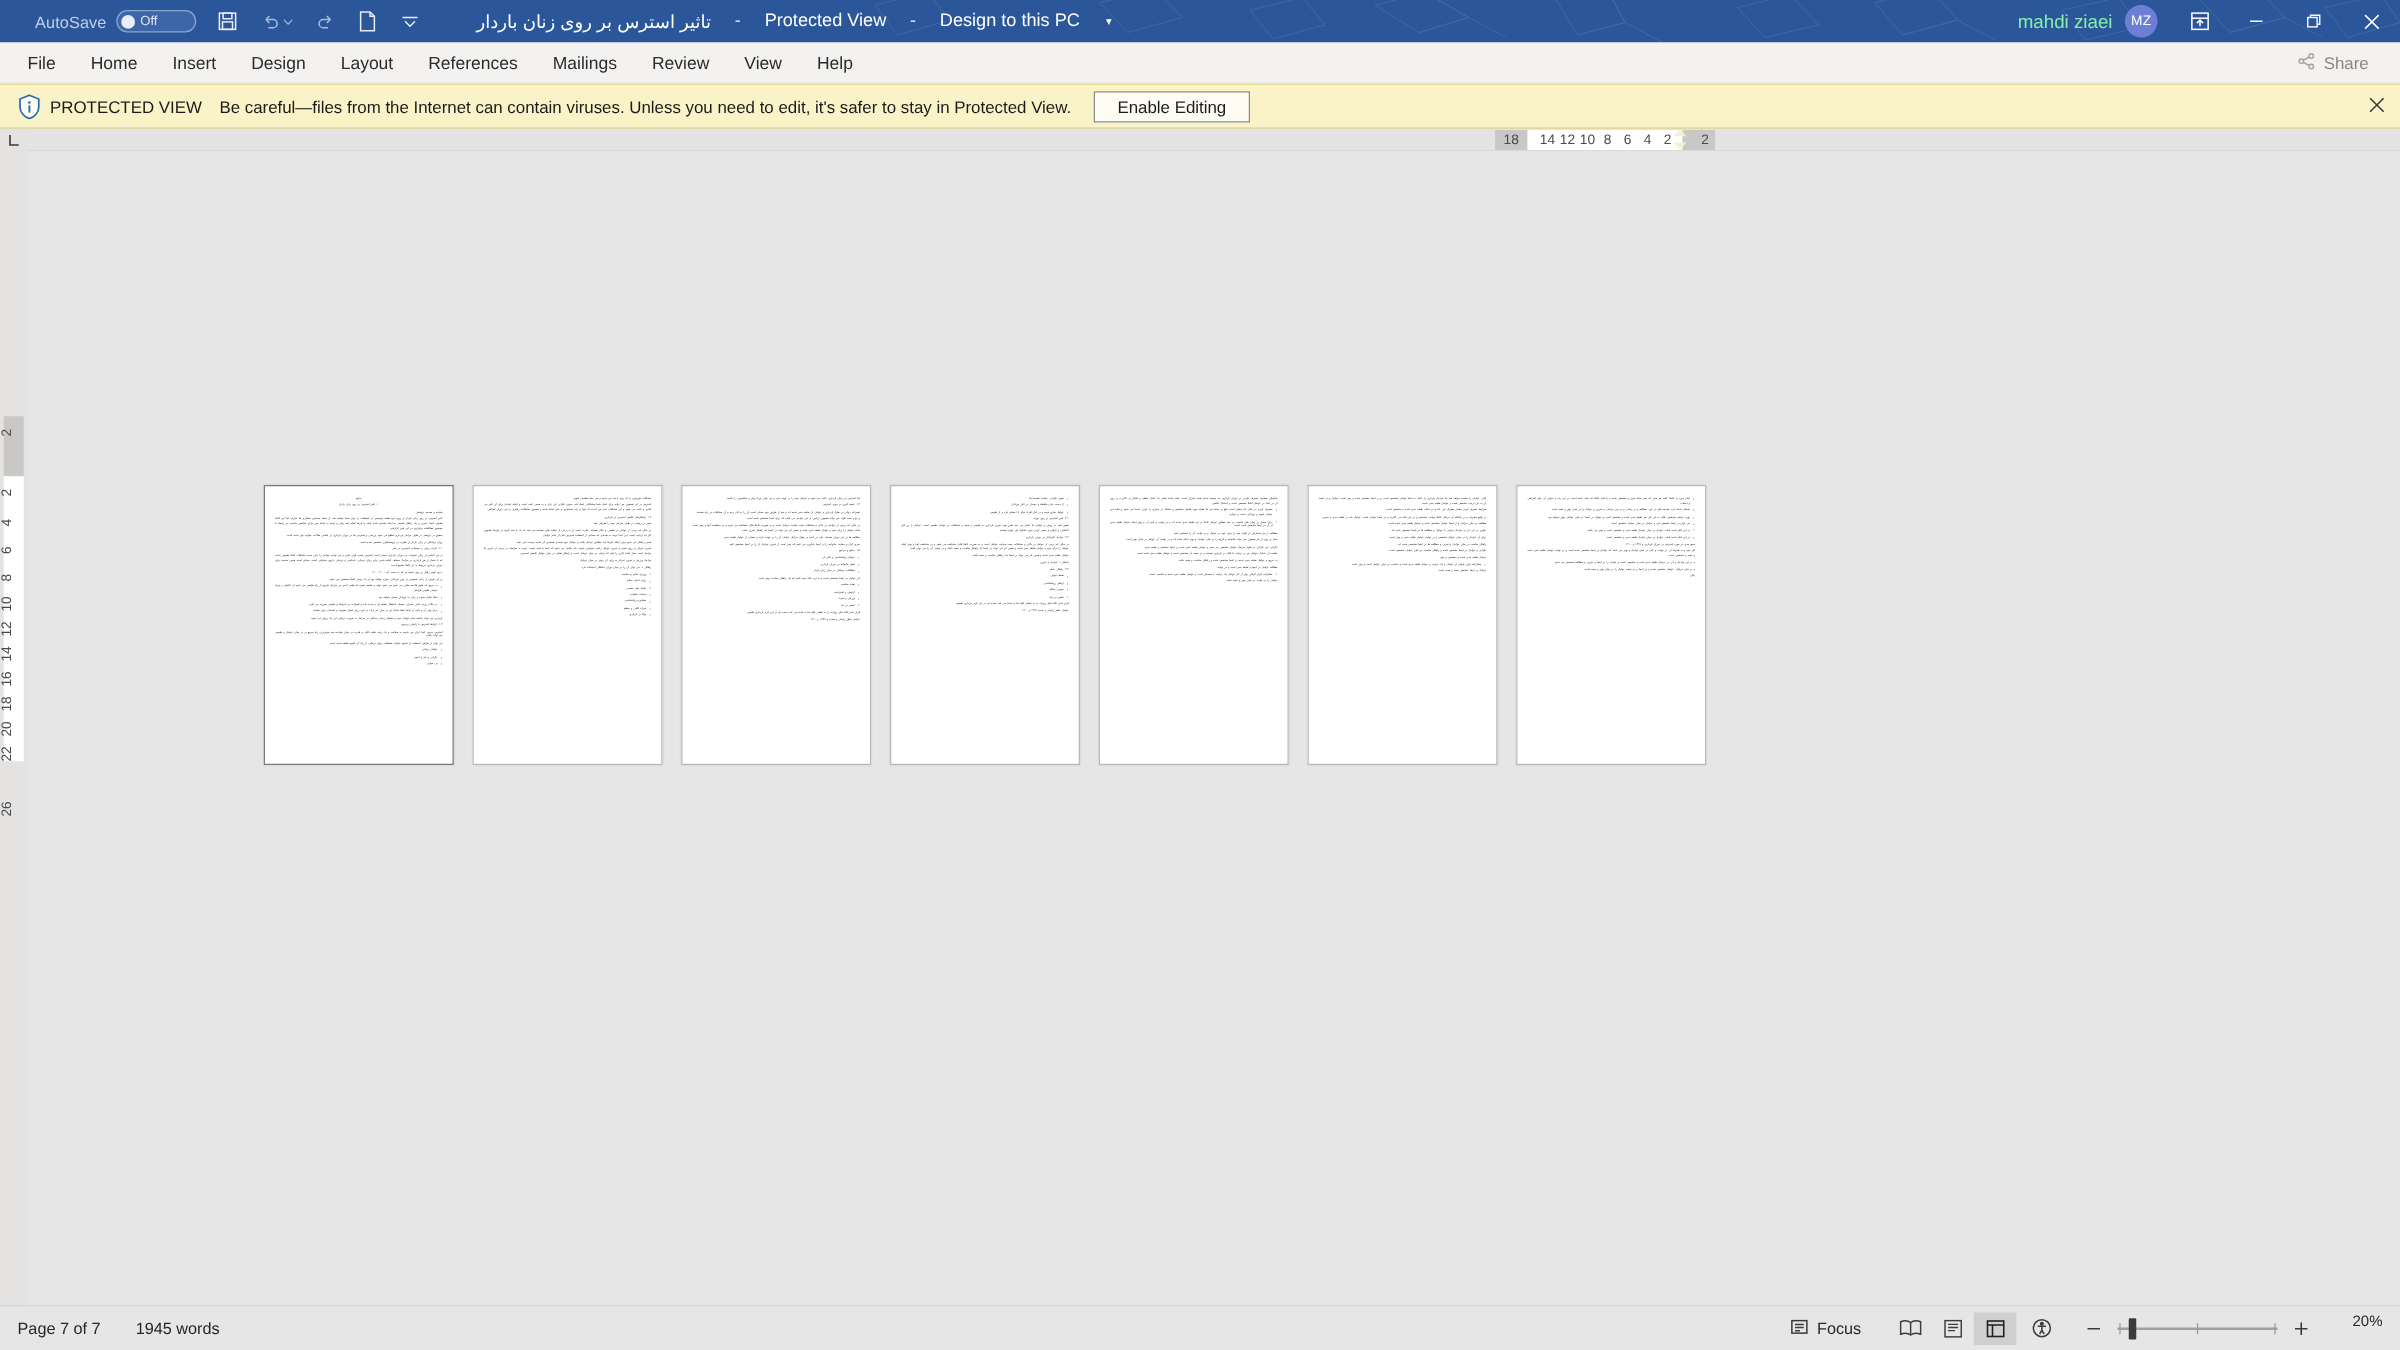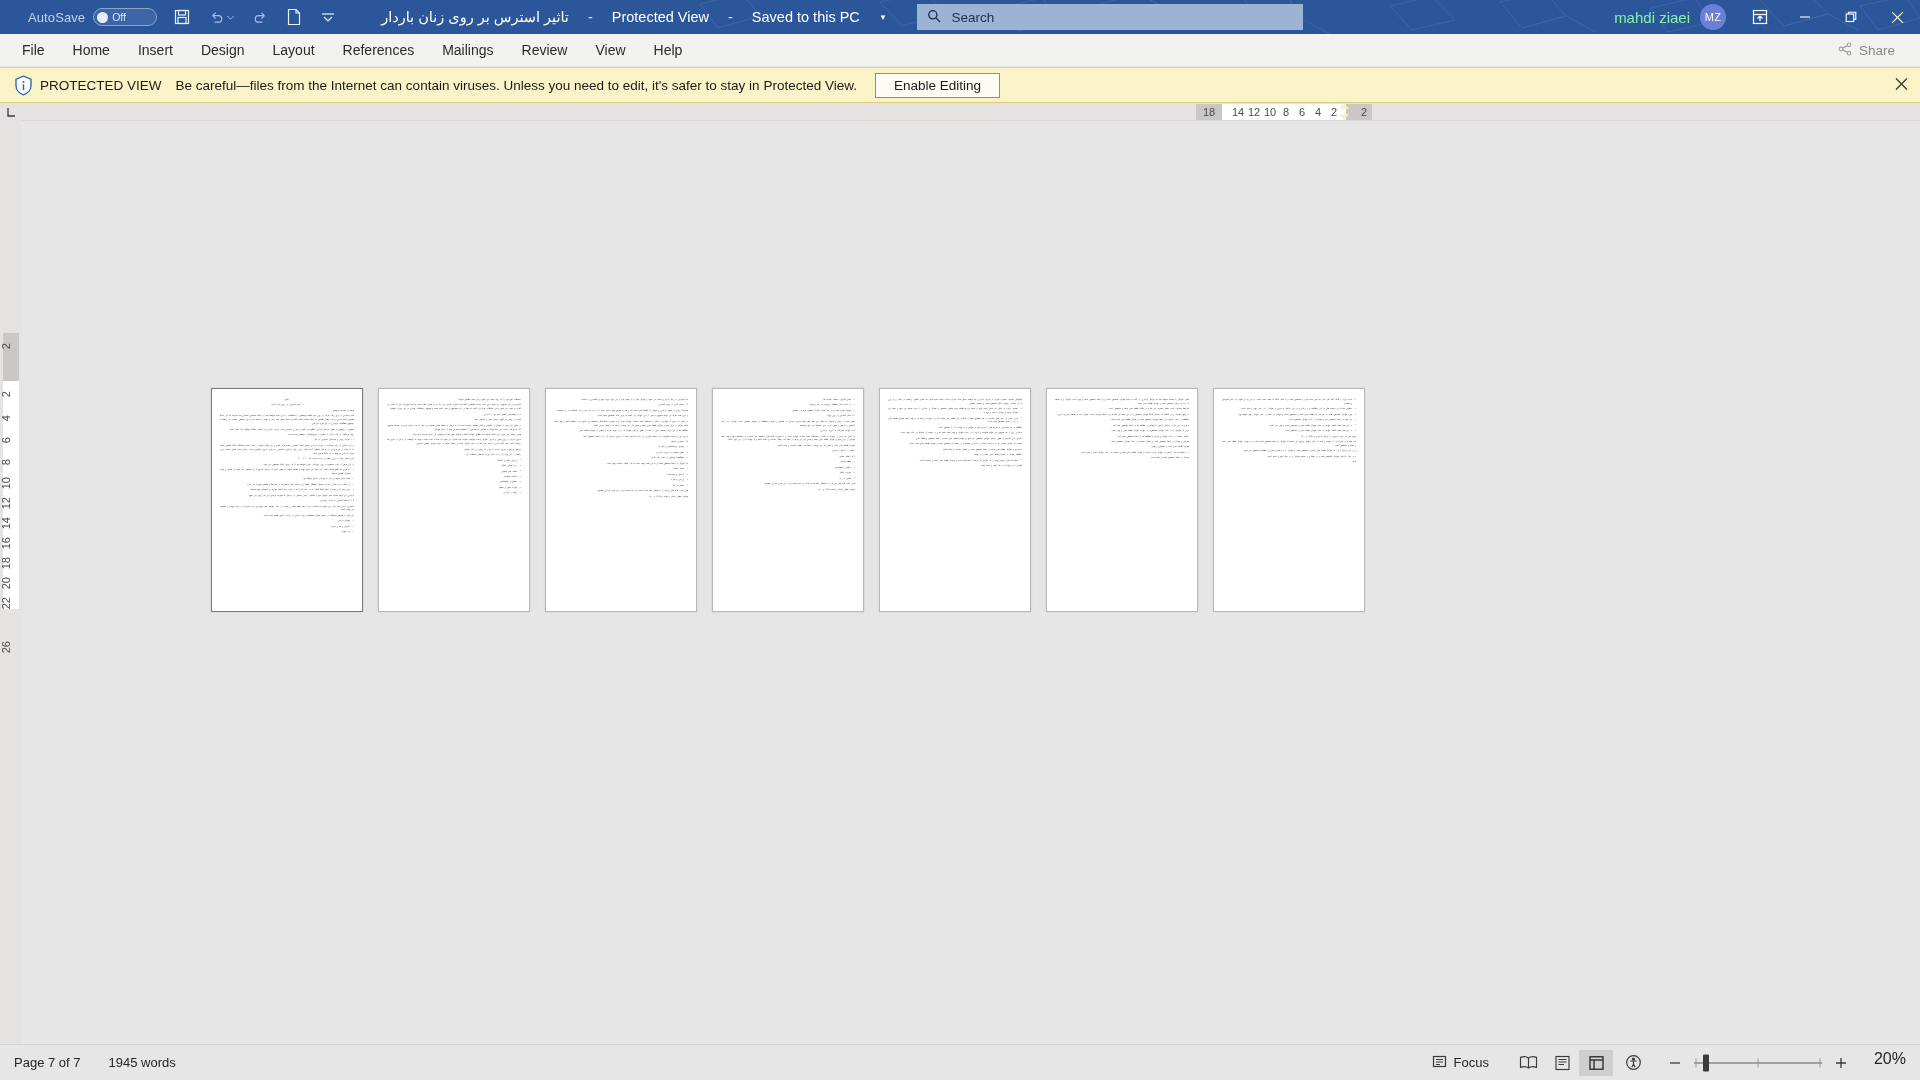--- a/index.html
+++ b/index.html
@@ -269,21 +269,21 @@
   }
   .zoomtick {
     position: absolute; top: 50%; transform: translate(-50%,-50%);
     width: 1px; height: 9px; background: #9a9a9a;
   }
   .zoomthumb {
     position: absolute; width: 6px; height: 17px;
     background: #3b3b3b; border-radius: 1px;
     top: 50%; transform: translate(-50%,-50%);
   }
-  .zoomval { width: 44px; text-align: right; font-size: 16px; margin-left: 8px;}
+  .zoomval { width: 44px; text-align: right; font-size: 12px; margin-left: 8px;}
   .accessibility { display:flex; align-items:center; margin-right: 20px;}
 </style>
 </head>
 <body>
 
 <div class="titlebar">
   <svg class="titlebar-pattern" viewBox="0 0 1920 34" preserveAspectRatio="none">
     <g stroke="#6a8cc4" stroke-width="0.8" fill="none">
       <path d="M1100 4 L1140 -6 L1175 14 L1135 26 Z"></path>
       <path d="M1135 26 L1175 14 L1205 30"></path>
@@ -352,33 +352,24 @@
           <path d="M3 6 L7 10 L11 6"></path>
       </svg>
     </div>
   </div>
 
   <div class="tb-title">
     <span class="rtl">تاثیر استرس بر روی زنان باردار</span>
     <span class="sep">-</span>
     <span>Protected View</span>
     <span class="sep">-</span>
-    <span>Saved to this PC</span>
+    <span>Design to this PC</span>
     <span class="caret-dn">▾</span>
   </div>
 
-  <div class="tb-search">
-    <span>
-      <svg width="14" height="14" viewBox="0 0 14 14" fill="none" stroke="#1c2f4f" stroke-width="1.3">
-        <circle cx="5.8" cy="5.8" r="4.1"></circle>
-          <path d="M8.9 8.9 L13 13"></path>
-      </svg>
-    </span>
-    <span>Search</span>
-  </div>
 
   <div class="tb-right">
     <span class="user-name">mahdi ziaei</span>
     <span class="avatar">MZ</span>
     <span class="ribbon-display">
       <svg width="16" height="16" viewBox="0 0 16 16" fill="none" stroke="#fff" stroke-width="1.2">
         <rect x="1.5" y="1.5" width="13" height="13"></rect>
         <path d="M1.5 5.5 H14.5"></path>
           <path d="M8 12 L8 7 M5.5 9.5 L8 7 L10.5 9.5"></path>
       </svg>

